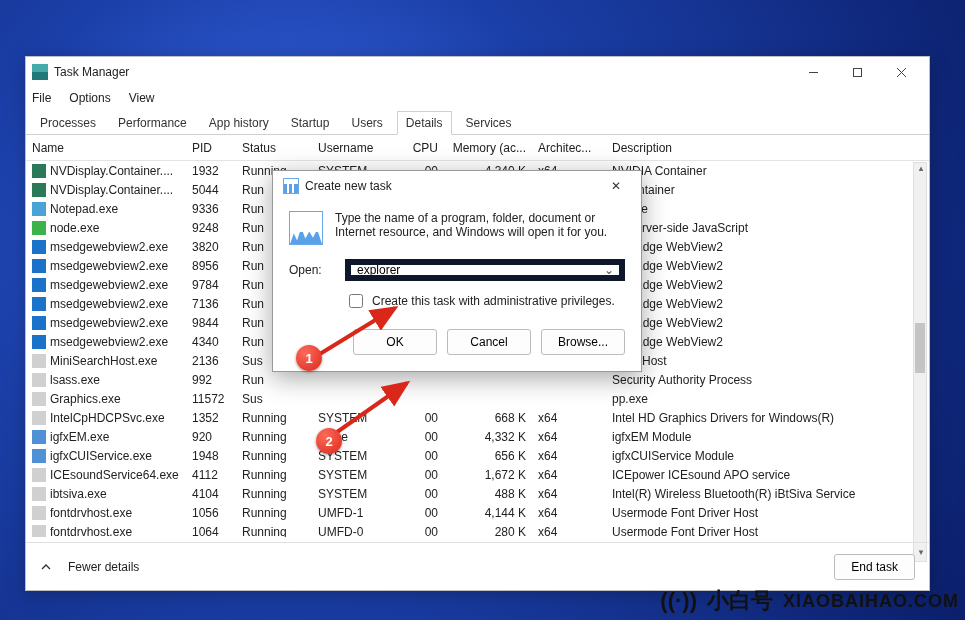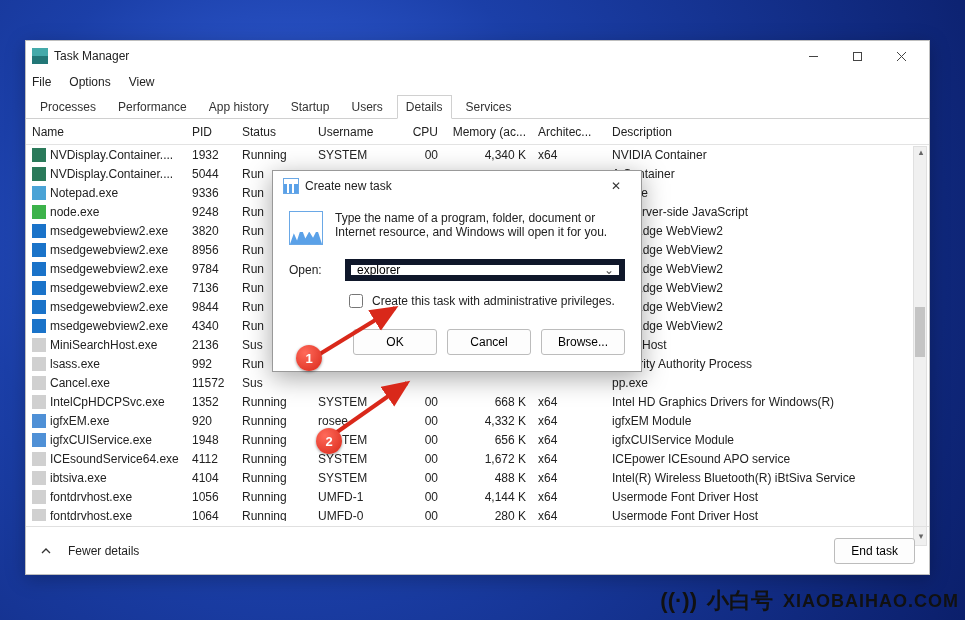--- a/index.html
+++ b/index.html
@@ -1,17 +1,17 @@
 <!DOCTYPE html>
 <html><head>
 <meta charset="utf-8">
 <style>
   * { box-sizing: border-box; font-family: "Segoe UI", Arial, sans-serif; }
   body { margin:0; width:965px; height:620px; background: radial-gradient(circle at 30% 40%, #3d6ef0 0%, #1b3fa8 40%, #0b1f6b 100%); overflow:hidden; position:relative; }
-  .win { position:absolute; left:25px; top:40px; width:905px; height:535px; background:#fff; border:1px solid #bfbfbf; box-shadow:0 4px 18px rgba(0,0,0,.25); }
+  .win { position:absolute; left:25px; top:56px; width:905px; height:535px; background:#fff; border:1px solid #bfbfbf; box-shadow:0 4px 18px rgba(0,0,0,.25); }
   .titlebar { height:30px; display:flex; align-items:center; padding:0 6px; }
   .titlebar .ico { width:16px; height:16px; background:linear-gradient(#4aa 50%,#277 50%); margin-right:6px; }
   .titlebar .title { font-size:12px; color:#222; flex:1; }
   .winbtns { display:flex; gap:0; }
   .winbtn { width:44px; height:30px; display:flex; align-items:center; justify-content:center; color:#555; font-size:12px; }
   .winbtn svg { width:11px; height:11px; }
   .menubar { height:22px; padding:0 6px; display:flex; gap:18px; font-size:12px; color:#222; align-items:center; }
   .tabs { height:26px; padding:0 6px; display:flex; gap:6px; font-size:12px; align-items:end; border-bottom:1px solid #d0d0d0; }
   .tab { padding:4px 8px; color:#333; }
   .tab.sel { background:#fff; border:1px solid #d0d0d0; border-bottom:1px solid #fff; position:relative; top:1px; }
@@ -261,21 +261,21 @@
         <div class="c-status">Run</div>
         <div class="c-user"></div>
         <div class="c-cpu"></div>
         <div class="c-mem"></div>
         <div class="c-arch"></div>
         <div class="c-desc">Security Authority Process</div>
       </div>
       <div class="row">
         <div class="c-name">
           <span class="iconbox" style="background:#d0d0d0"></span>
-          <span>Cancel.exe</span>
+          <span>Graphics.exe</span>
         </div>
         <div class="c-pid">11572</div>
         <div class="c-status">Sus</div>
         <div class="c-user"></div>
         <div class="c-cpu"></div>
         <div class="c-mem"></div>
         <div class="c-arch"></div>
         <div class="c-desc">pp.exe</div>
       </div>
       <div class="row">

